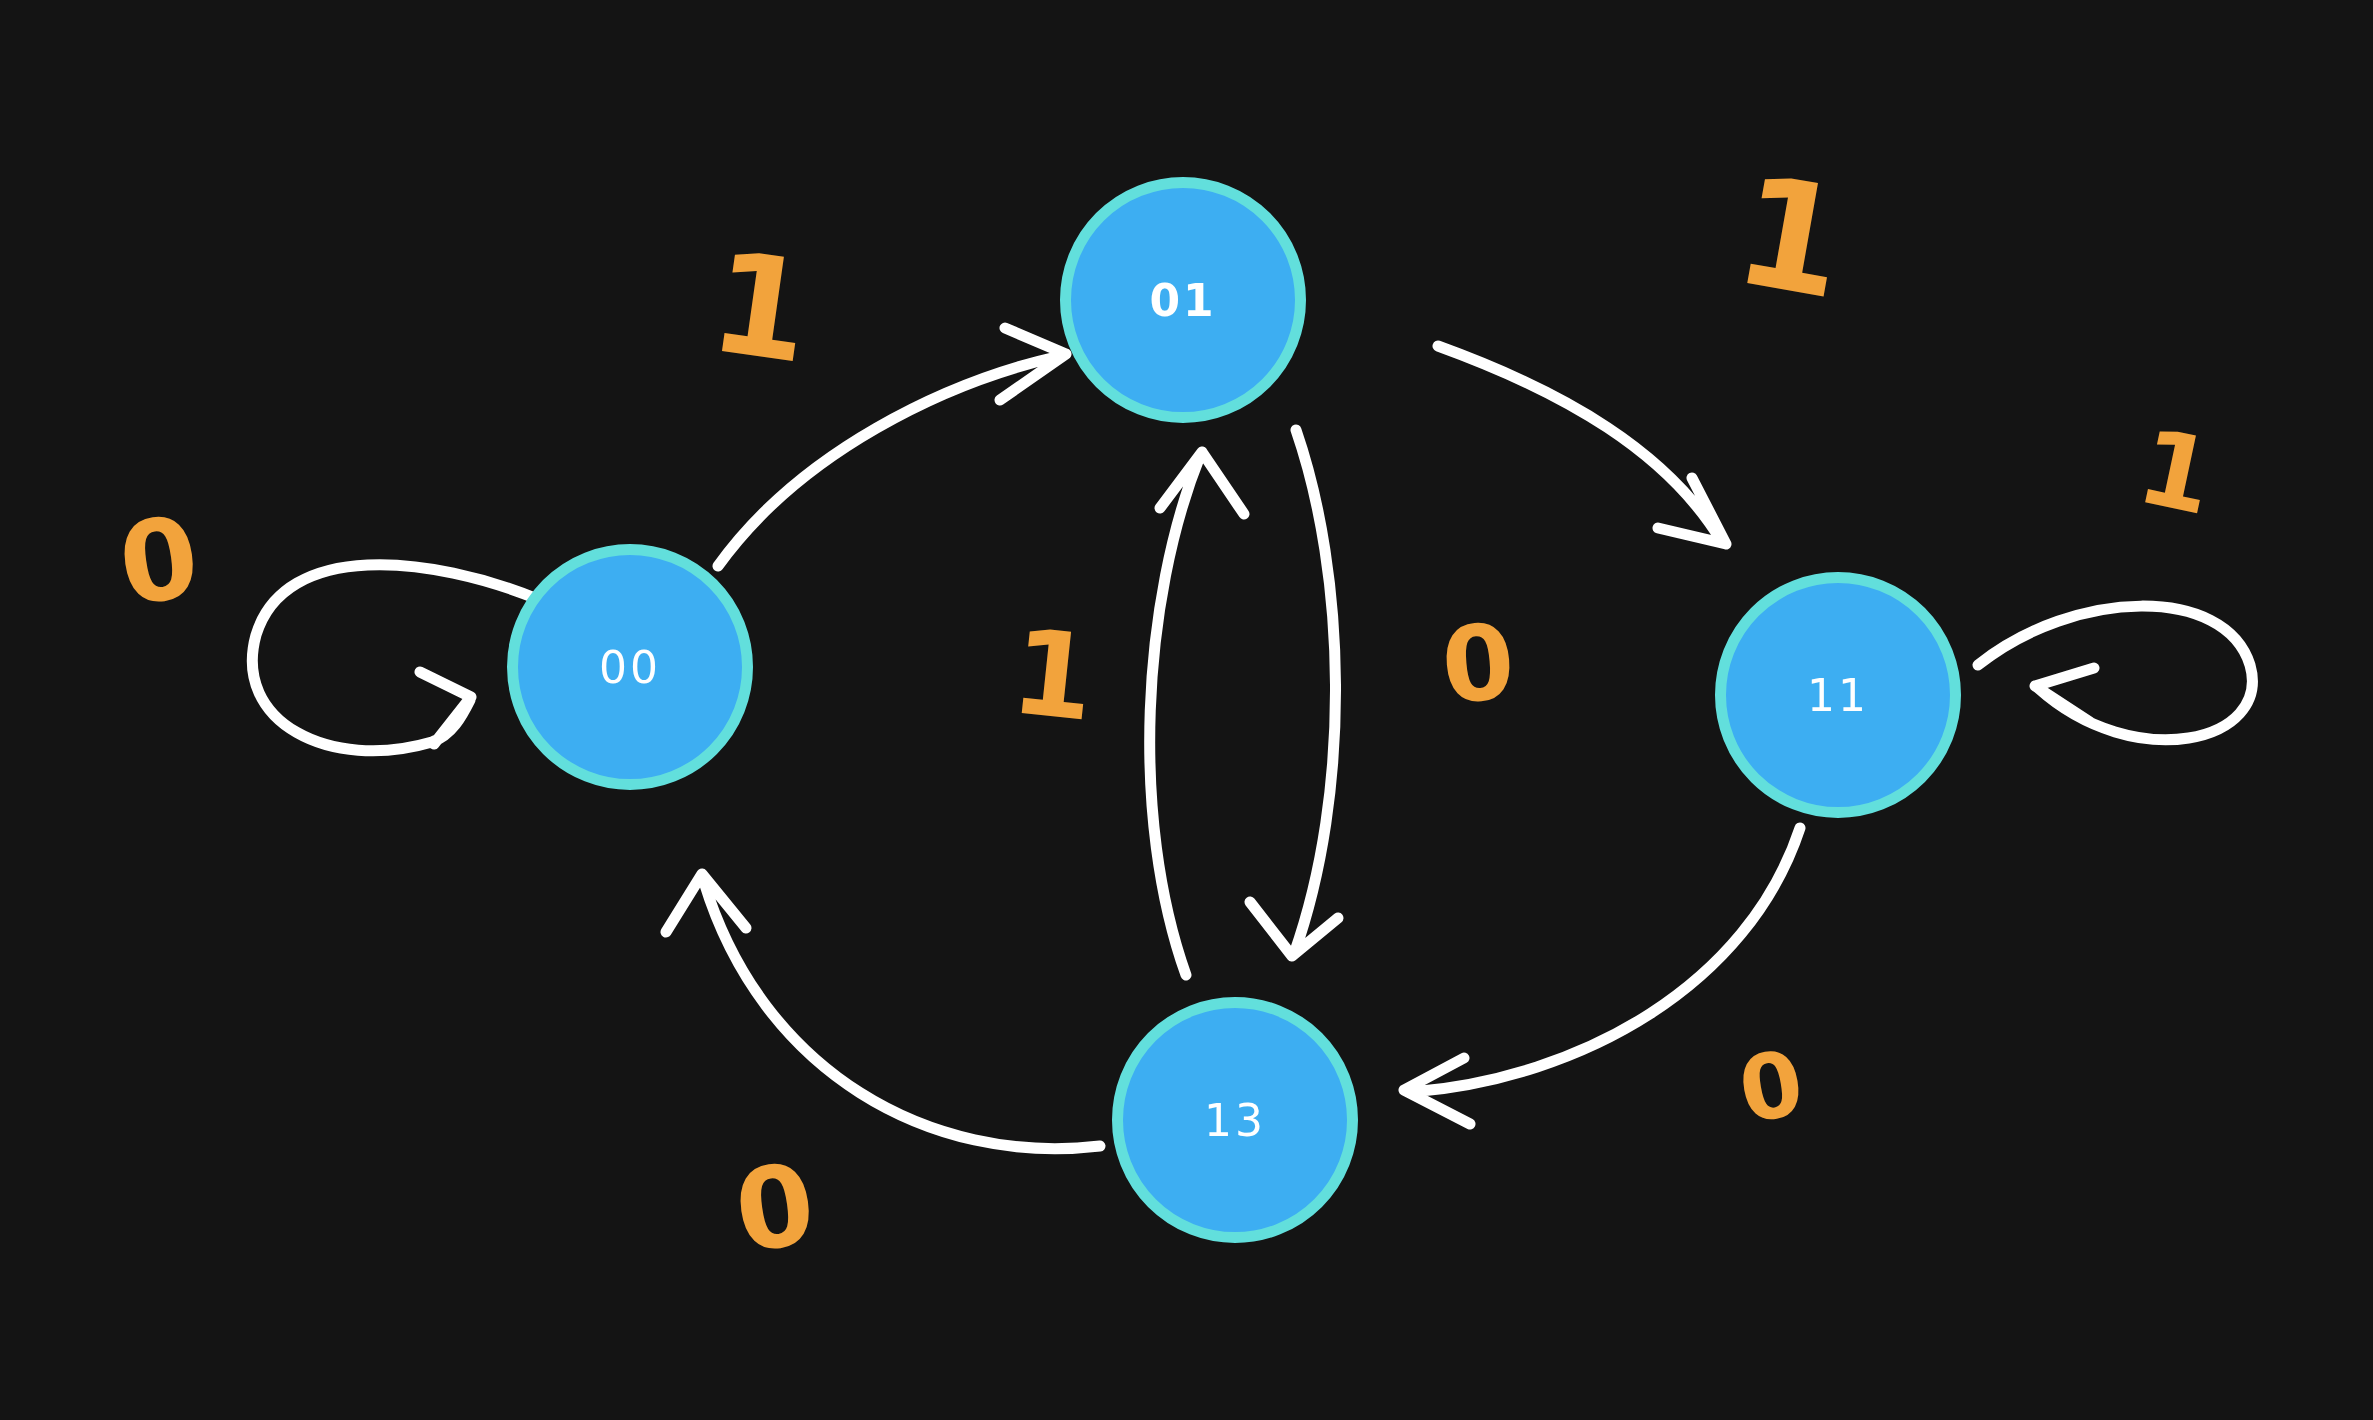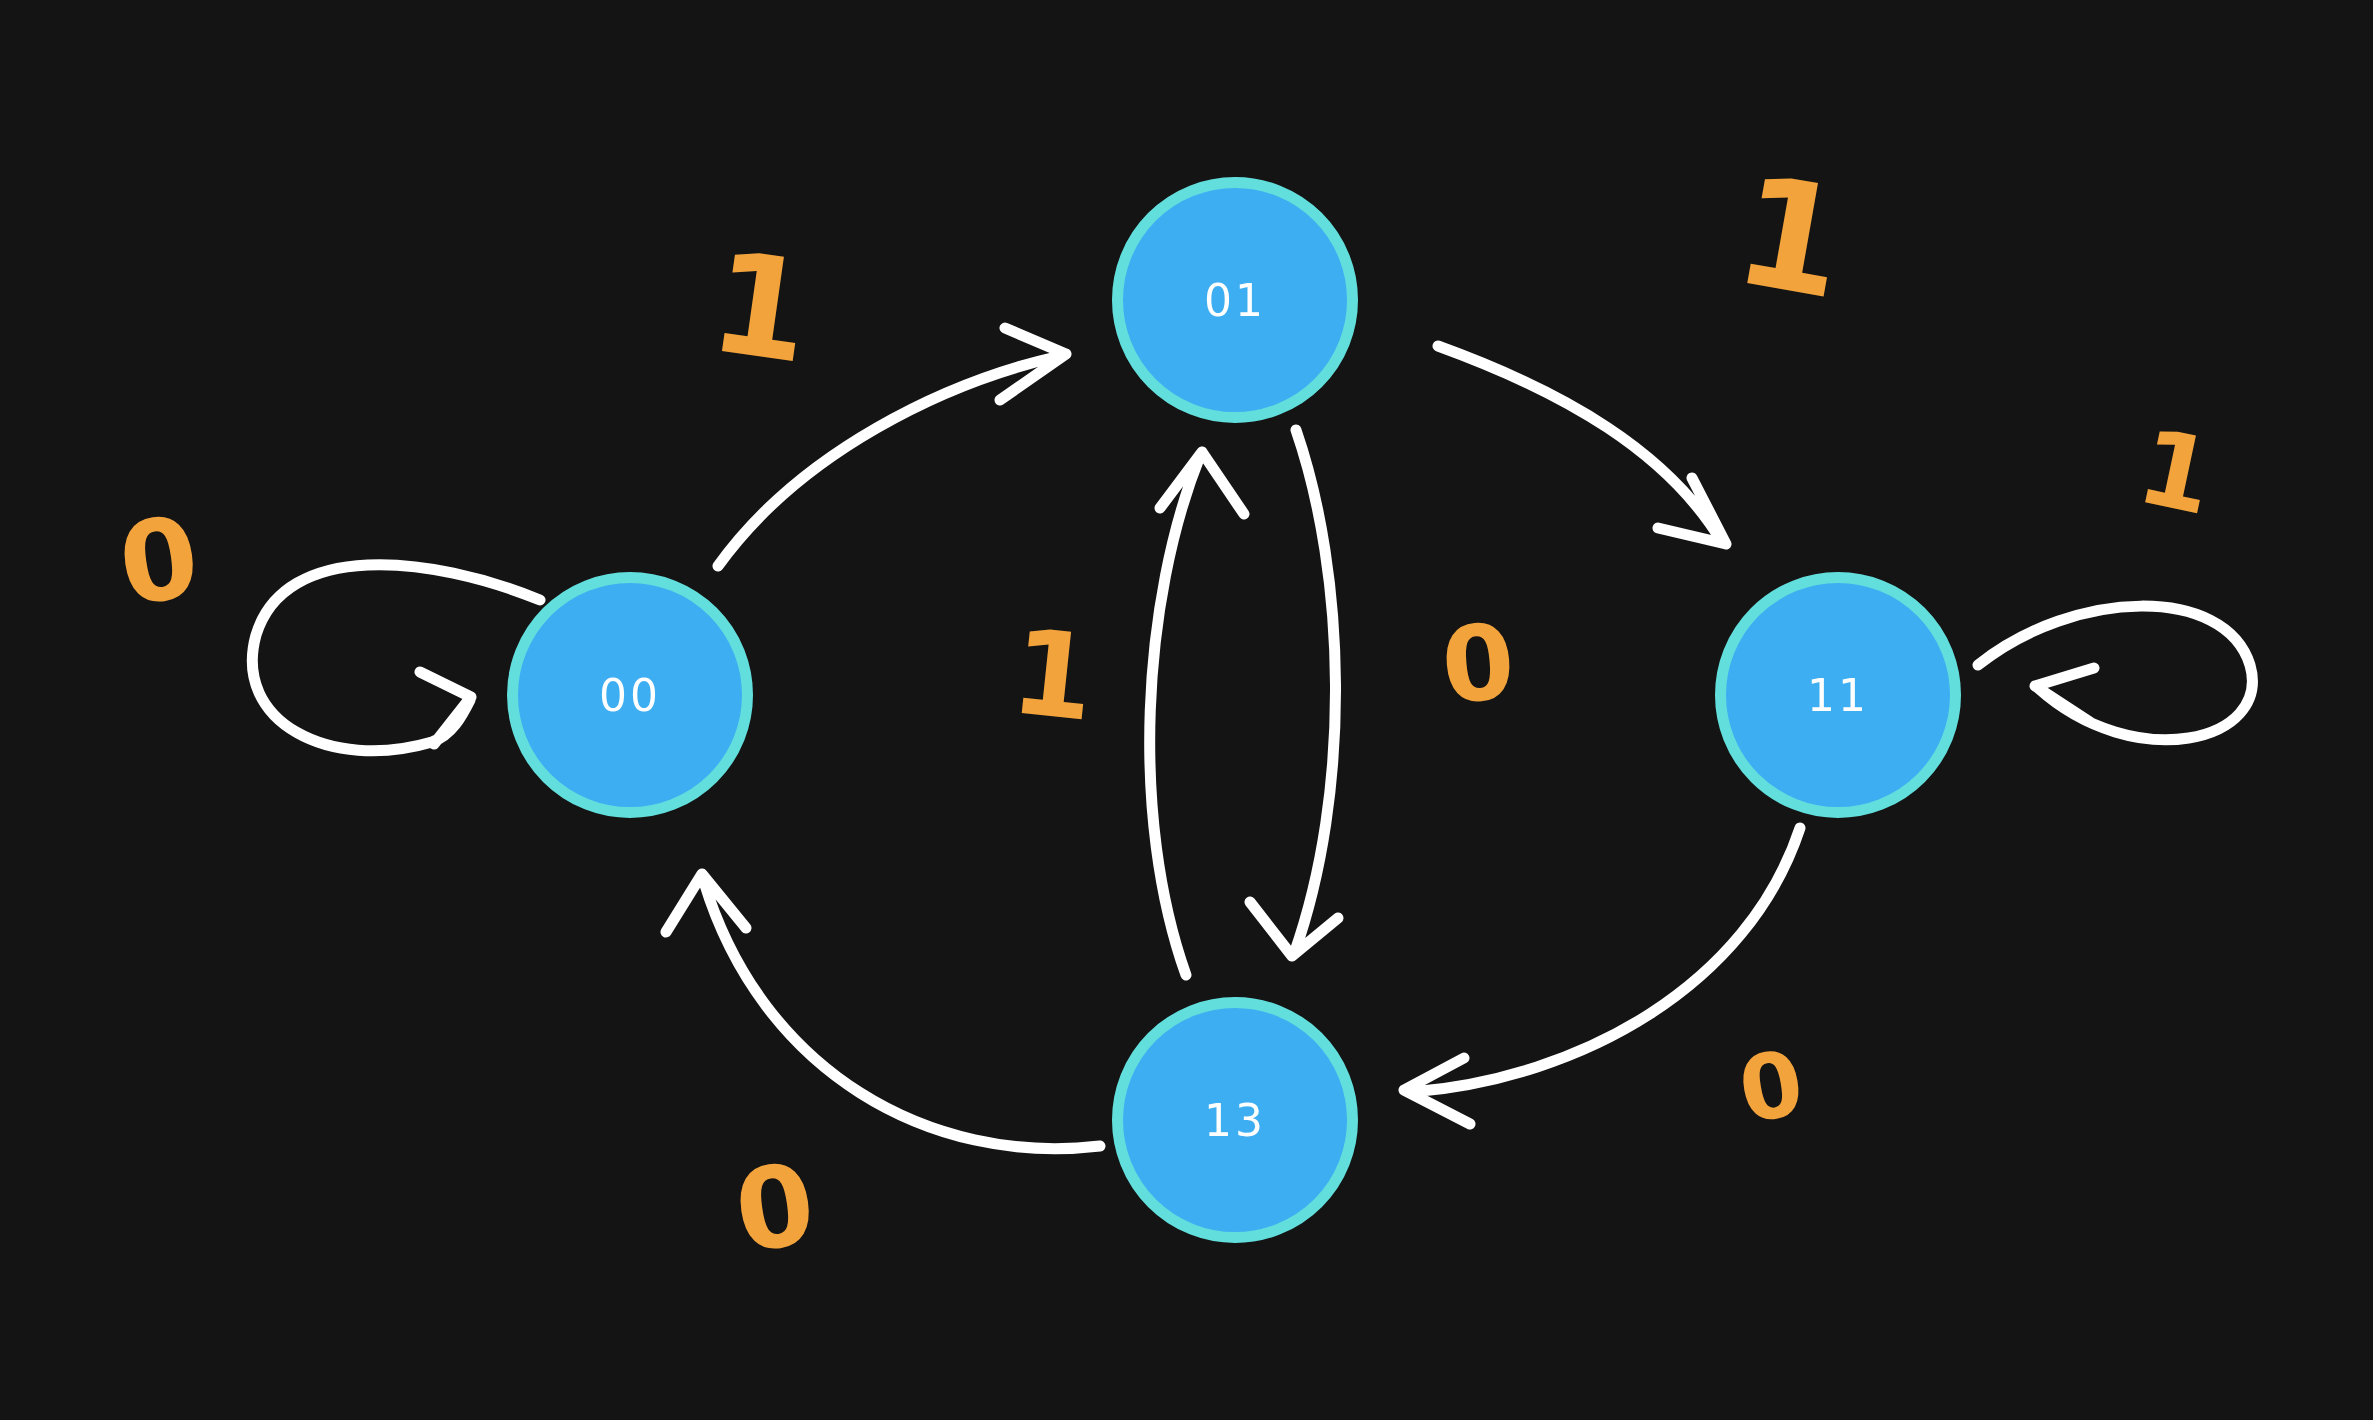--- a/index.html
+++ b/index.html
@@ -37,22 +37,22 @@
     border: 11px solid var(--node-ring, #62dfdc);
     display: flex;
     align-items: center;
     justify-content: center;
   }
   .node span {
     color: #ffffff;
     font-size: 44px;
     letter-spacing: 3px;
   }
-  .node-00 { left: 507px;  top: 572px; justify-content: center; }
-  .node-01 { left: 1112px; top: 177px; }
+  .node-00 { left: 507px;  top: 544px; justify-content: center; }
+  .node-01 { left: 1060px; top: 177px; font-weight: bold; }
   .node-10 { left: 1112px; top: 997px; }
   .node-11 { left: 1715px; top: 572px; }
 
   .tlabel {
     position: absolute;
     color: var(--label-orange, #f2a33c);
     font-weight: bold;
     line-height: 1;
     user-select: none;
   }

